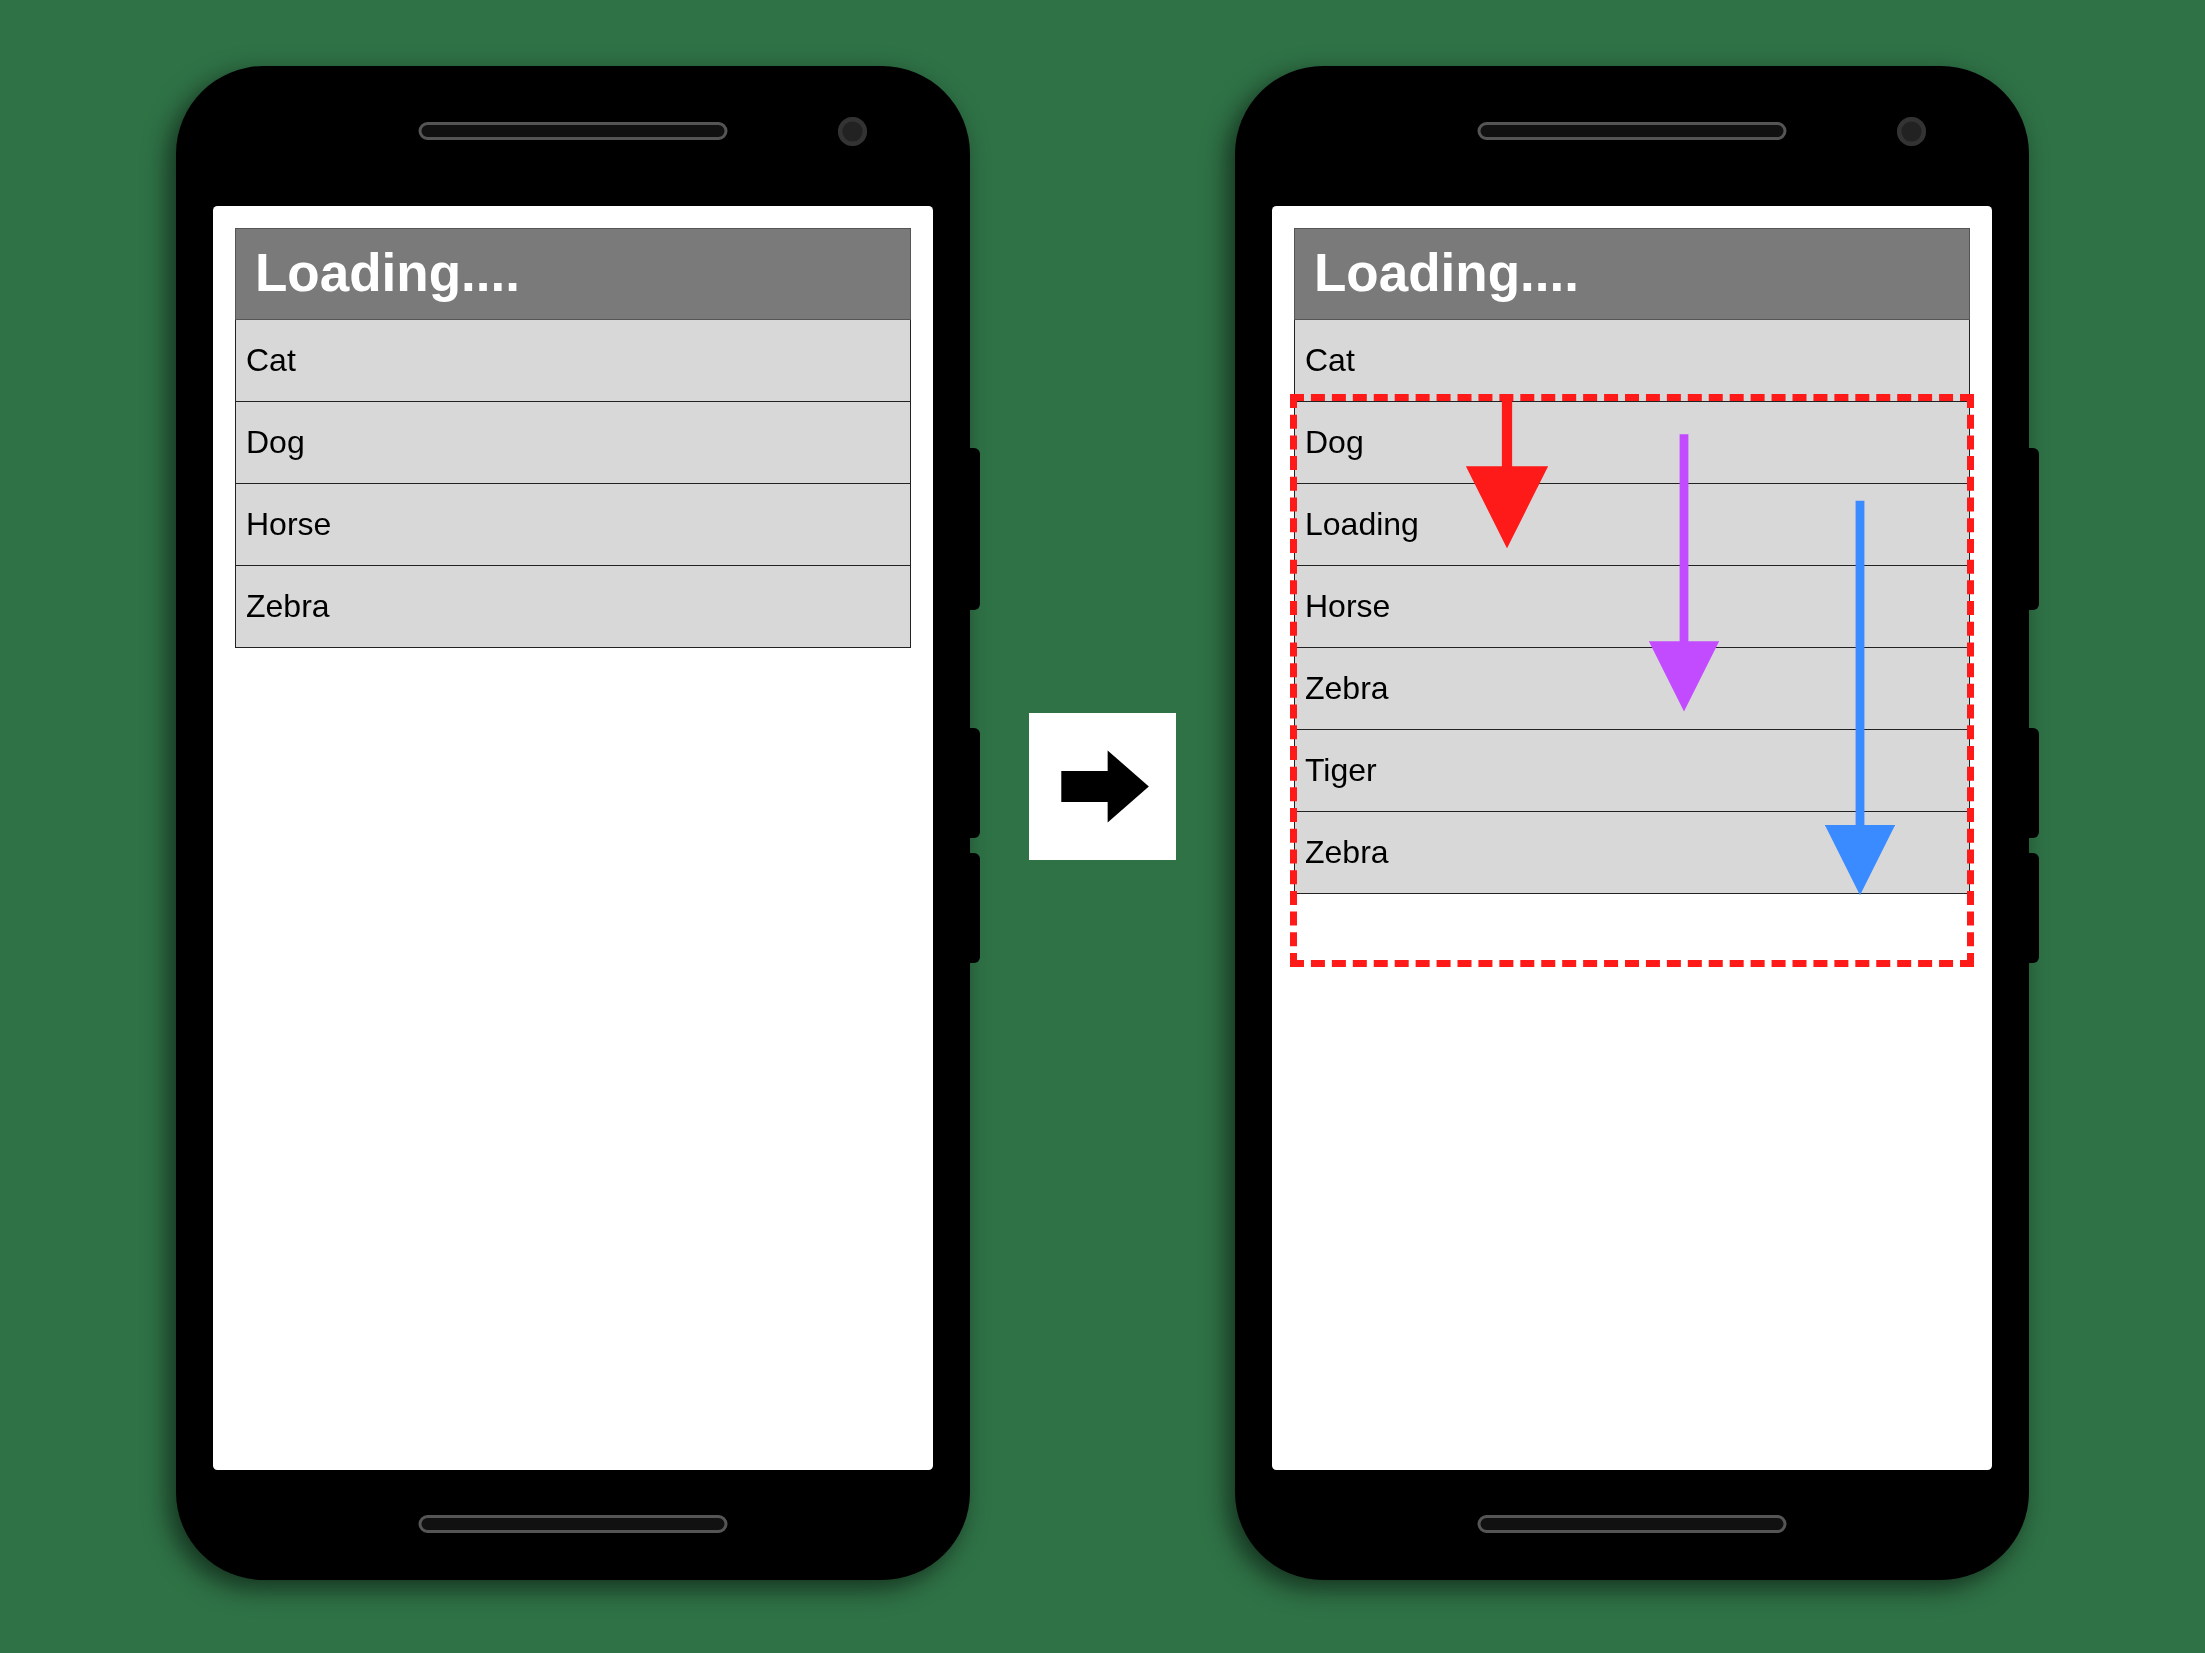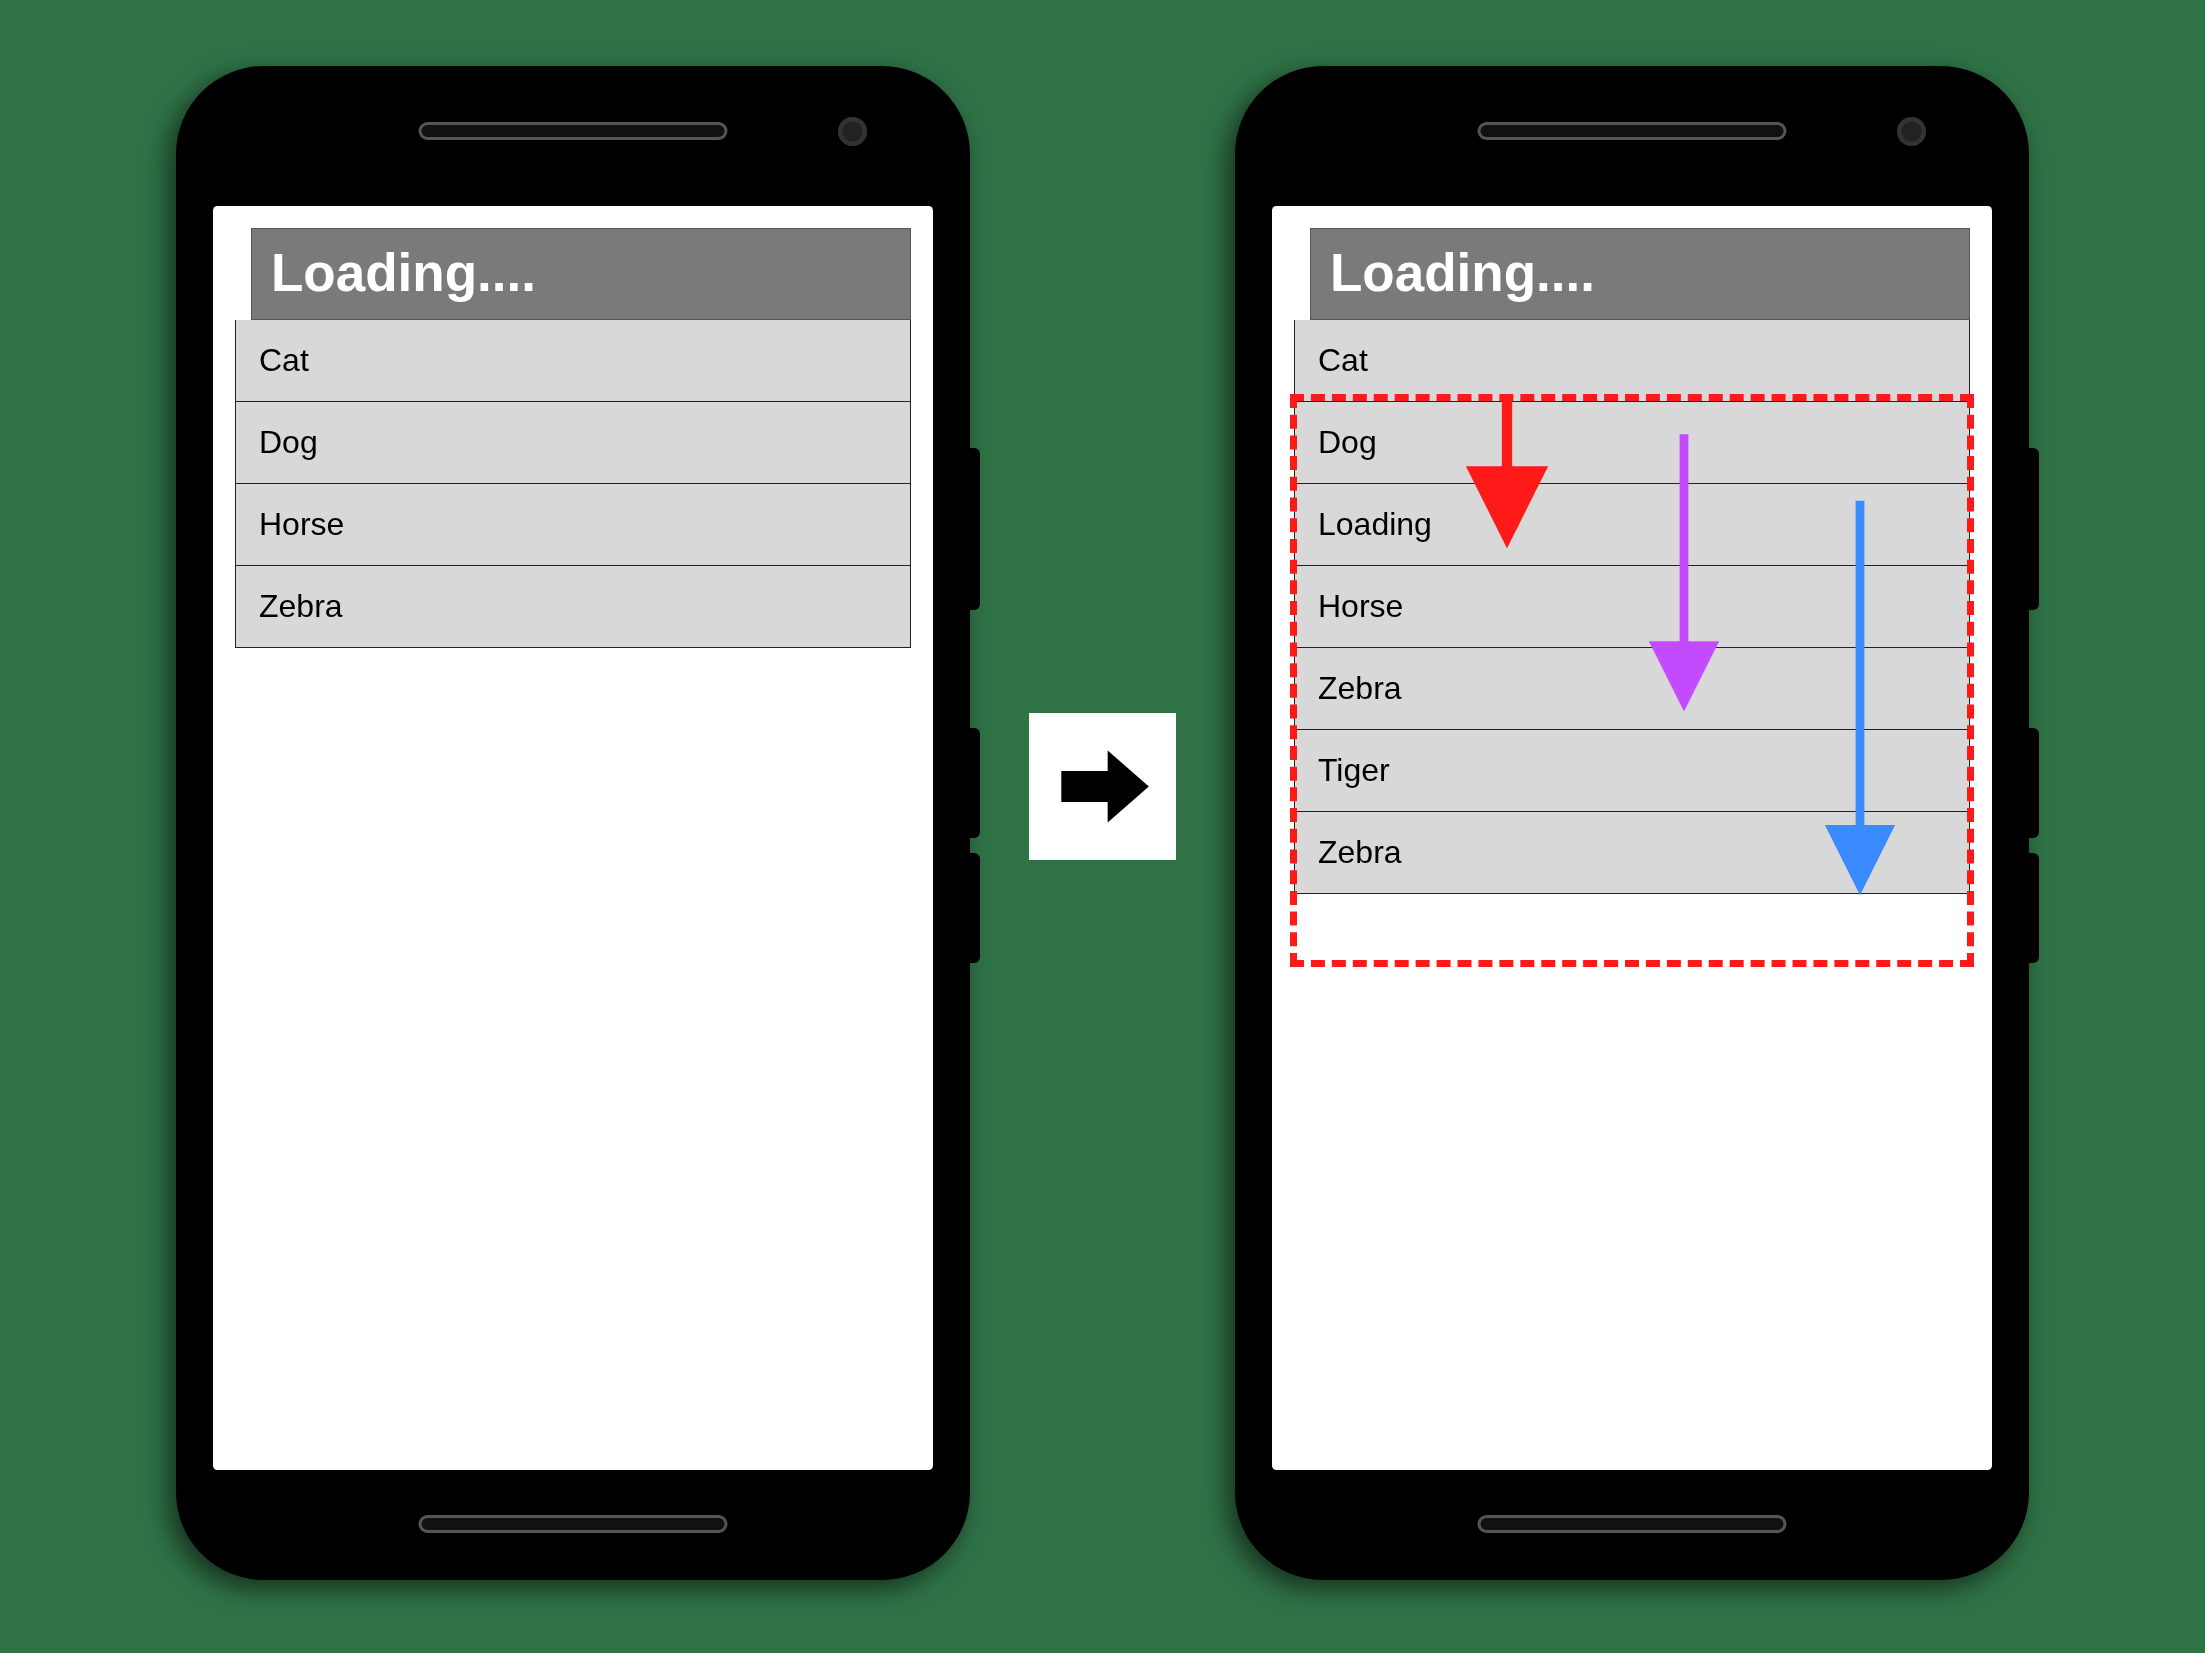--- a/index.html
+++ b/index.html
@@ -59,29 +59,28 @@
     position:absolute;
     top:22px; left:22px; right:22px;
   }
   .app-header {
     background:#7a7a7a;
     color:#fff;
     font-weight:700;
     font-size:53px;
     padding:13.2px 19px 16px 19px;
     border:0.7px solid #555;
-    margin-left:16px;
   }
   .list .row {
     background:#d8d8d8;
     border:0.7px solid #222;
     border-top:none;
     color:#000;
     font-size:32px;
-    padding:22px 23px;
+    padding:22px 10px;
   }
 
   .transition {
     position:absolute;
     top:713px; left:1029px;
     width:147px; height:147px;
     background:#fff;
     display:flex;
     align-items:center;
     justify-content:center;

